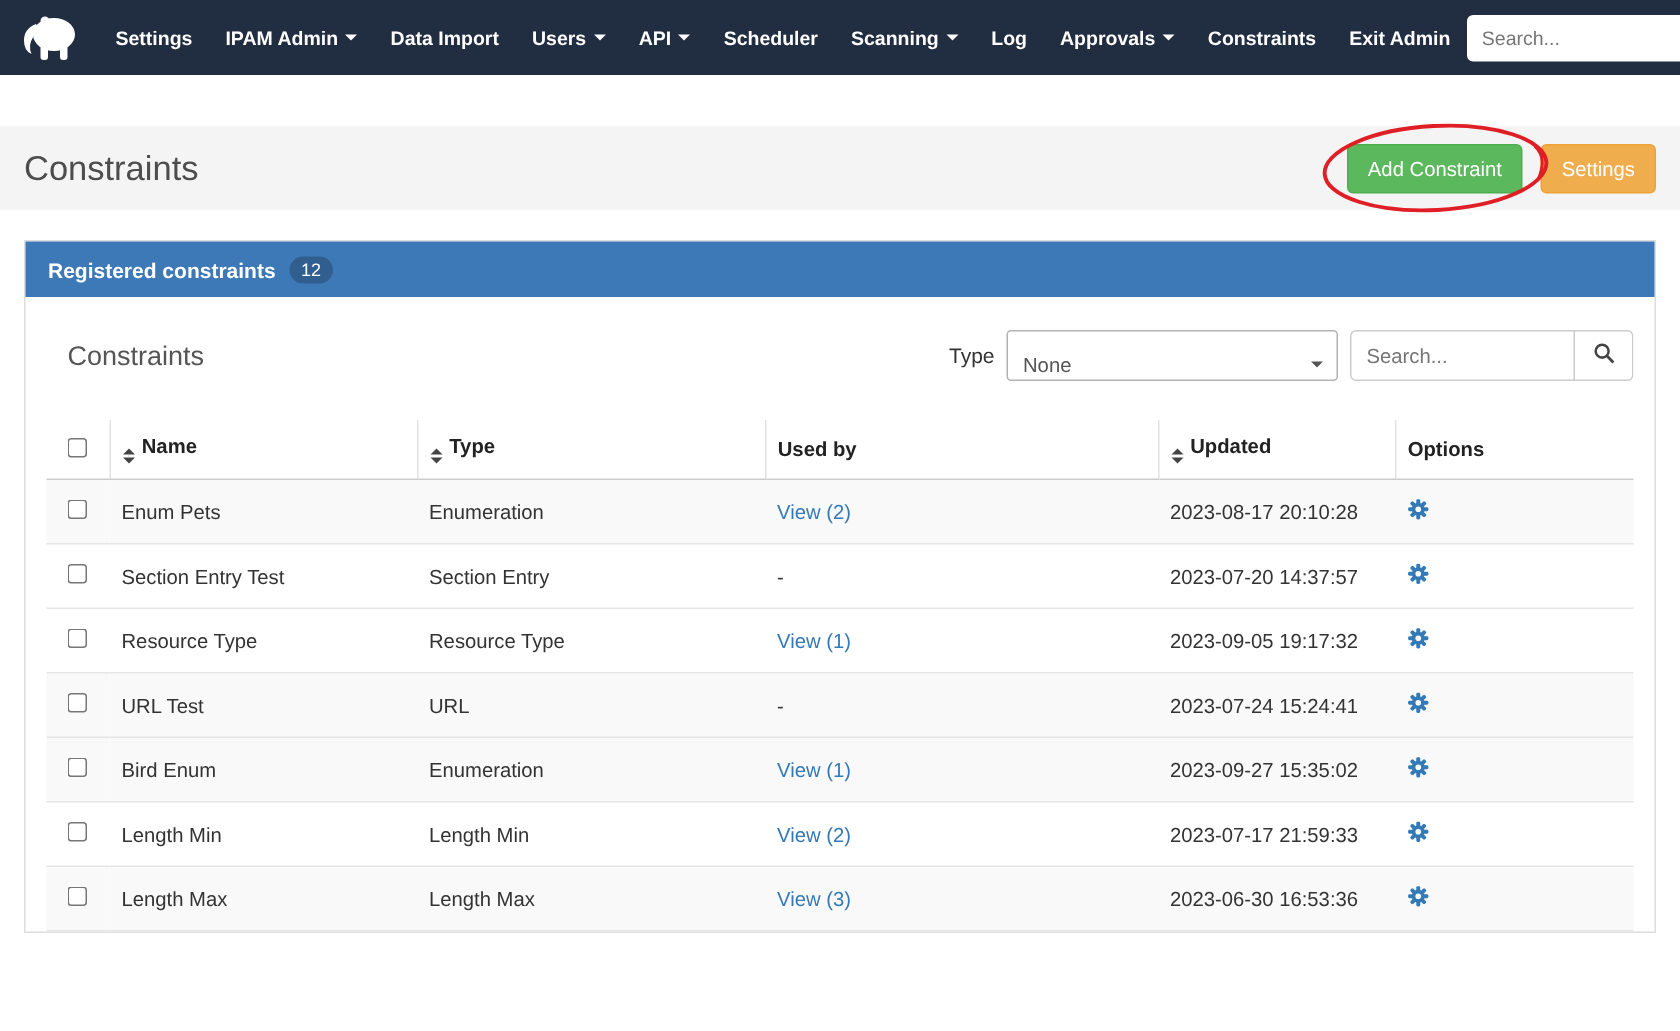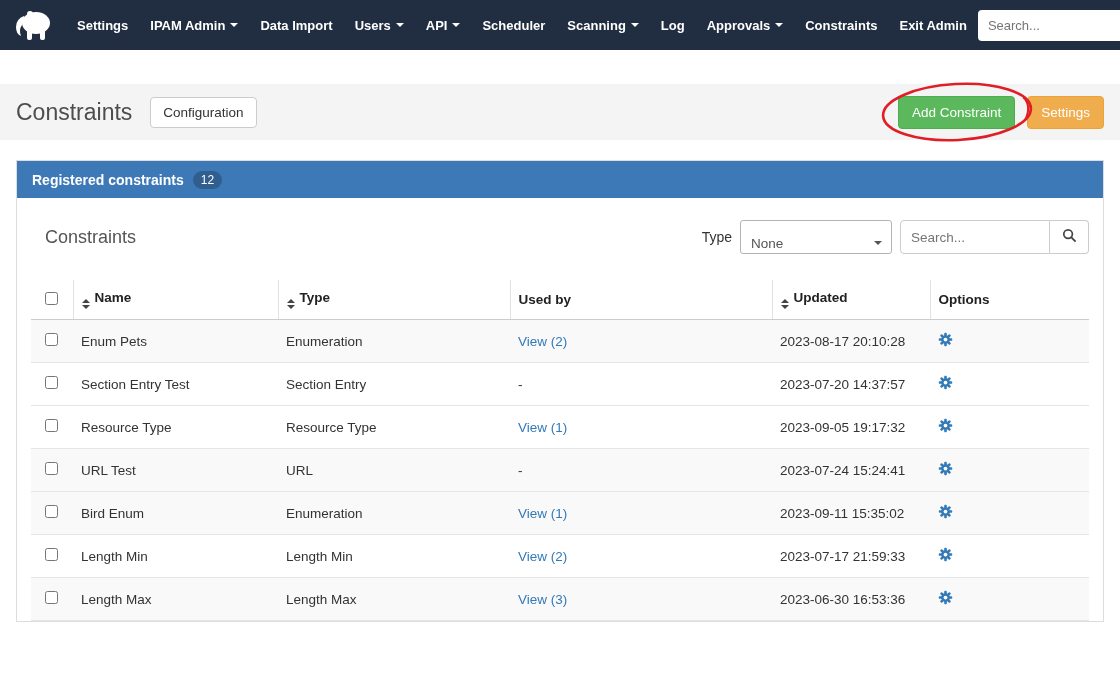--- a/index.html
+++ b/index.html
@@ -57,21 +57,21 @@
   }
   .badge {
     background:rgba(0,0,0,0.22); border-radius:10px; padding:2px 8px;
     font-size:12px; margin-left:9px; font-weight:normal;
   }
   .toolbar { display:flex; align-items:center; padding:22px 14px 18px; }
   .toolbar-title { font-size:18px; color:#555; margin-left:14px; }
   .toolbar-right { margin-left:auto; display:flex; align-items:center; }
   .type-label { margin-right:8px; font-size:14px; color:#333; }
   .select {
-    position:relative; width:152px; height:34px; border:1px solid #b3b3b3; border-radius:3px;
+    position:relative; width:221px; height:34px; border:1px solid #b3b3b3; border-radius:3px;
     background:#fff; display:flex; align-items:center; padding:12px 24px 0 10px;
     color:#555; font-size:13.5px; cursor:pointer;
   }
   .select .caret { position:absolute; right:9px; border-top-color:#555; }
   .tb-search { display:flex; margin-left:8px; }
   .tb-search input {
     width:150px; height:34px; border:1px solid #ccc; border-radius:4px 0 0 4px;
     padding:0 10px; font-size:13.5px; font-family:inherit; outline:none; color:#333;
   }
   .tb-search button {
@@ -158,21 +158,20 @@
     <div class="nav-search">
       <input type="text" placeholder="Search..." style="">
 
     </div>
 
   </div>
 </div>
 
 <div class="page-band">
   <span class="page-title">Constraints</span>
-  <button class="btn btn-default">Configuration</button>
   <div class="band-right">
     <span class="annotated">
       <button class="btn btn-success">Add Constraint</button>
       <svg class="annotation" width="158" height="66" viewBox="0 0 158 66">
         <ellipse cx="79" cy="33" rx="74" ry="28" fill="none" stroke="#e01e25" stroke-width="2.6"></ellipse>
         <path d="M146 22 Q154 30 147 44" fill="none" stroke="#e01e25" stroke-width="2"></path>
       </svg>
     </span>
     <button class="btn btn-warning">Settings</button>
   </div>
@@ -303,21 +302,21 @@
                   <circle cx="8" cy="8" r="4.6"></circle>
                 </g>
                 <circle cx="8" cy="8" r="2" fill="#fff"></circle>
               </svg></span></td>
         </tr>
         <tr class="striped">
           <td class="col-check"><input type="checkbox" style=""></td>
           <td>Bird Enum</td>
           <td class="cell-type">Enumeration</td>
           <td><a href="#" class="link">View (1)</a></td>
-          <td>2023-09-11 15:35:02</td>
+          <td>2023-09-27 15:35:02</td>
           <td><span class="gear"><svg width="15" height="15" viewBox="0 0 16 16">
                 <g fill="#337ab7">
                   <rect x="6.6" y="0.8" width="2.8" height="14.4" rx="1"></rect>
                   <rect x="6.6" y="0.8" width="2.8" height="14.4" rx="1" transform="rotate(45 8 8)"></rect>
                   <rect x="6.6" y="0.8" width="2.8" height="14.4" rx="1" transform="rotate(90 8 8)"></rect>
                   <rect x="6.6" y="0.8" width="2.8" height="14.4" rx="1" transform="rotate(135 8 8)"></rect>
                   <circle cx="8" cy="8" r="4.6"></circle>
                 </g>
                 <circle cx="8" cy="8" r="2" fill="#fff"></circle>
               </svg></span></td>

